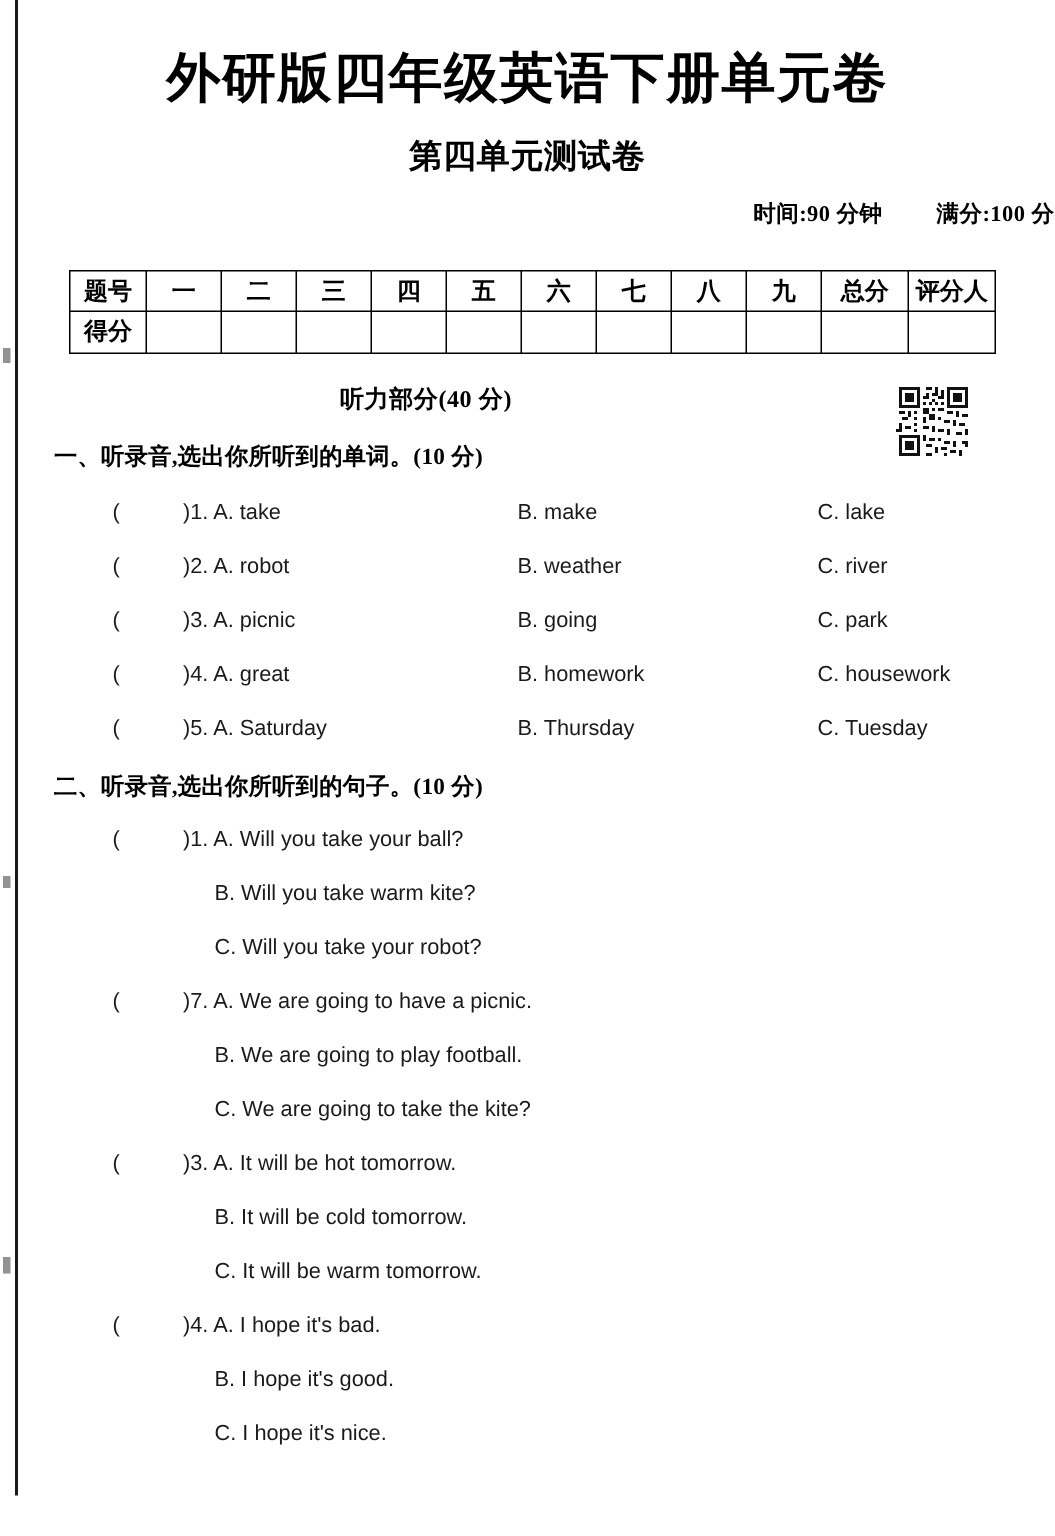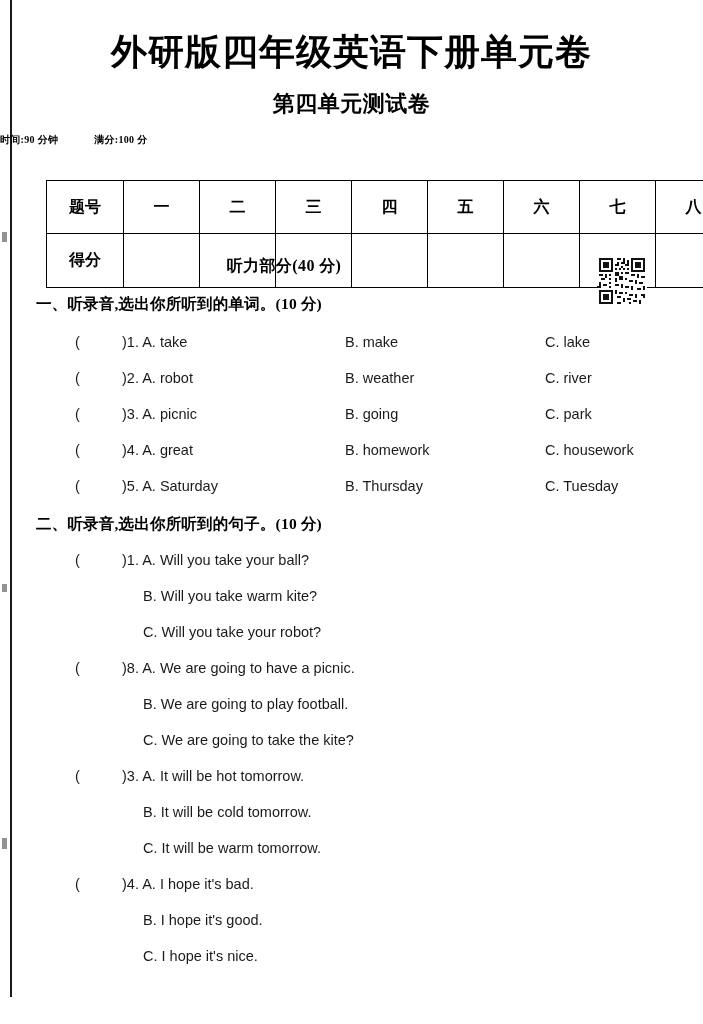--- a/index.html
+++ b/index.html
@@ -56,27 +56,28 @@
   .title-sub {
     text-align: center;
     font-family: "Liberation Serif", serif;
     font-weight: bold;
     font-size: 22px;
     margin-top: 14px;
     letter-spacing: .5px;
     color: #000;
   }
   .title-meta {
-    text-align: left;
-    font-family: "Liberation Serif", serif;
-    font-weight: bold;
-    font-size: 10px;
+    text-align: right;
+    font-family: "Liberation Serif", serif;
+    font-weight: bold;
+    font-size: 15px;
     margin-top: 14px;
     letter-spacing: .3px;
     color: #000;
+    margin-left: 24px;
   }
   .title-meta .gap { display: inline-block; width: 36px; }
 
   
   .score-table-wrap {
     position: absolute;
     left: 46px;
     top: 180px;
     width: 614px;
   }
@@ -87,21 +88,21 @@
   }
   table.score-table td {
     border: 1.6px solid #000;
     height: 26px;
     text-align: center;
     vertical-align: middle;
     font-family: "Liberation Serif", serif;
     font-weight: bold;
     font-size: 16px;
     color: #000;
-    padding: 13px;
+    padding: 0;
   }
   table.score-table td.head-cell { width: 50px; }
   table.score-table td.num-cell  { width: 49px; }
   table.score-table td.wide-cell { width: 57px; }
   table.score-table tr.answers td { height: 27px; }
 
   
   .part-banner {
     position: absolute;
     left: 0;
@@ -384,21 +385,21 @@
     <span class="opt-rest">B. Will you take warm kite?</span>
   </div>
   <div class="line">
     <span class="opt-rest">C. Will you take your robot?</span>
   </div>
 </div>
 
 <div class="q-block" style="top:660px;">
   <div class="line">
     <span class="paren">(</span>
-    <span class="opt-first">)8. A. We are going to have a picnic.</span>
+    <span class="opt-first">)7. A. We are going to have a picnic.</span>
   </div>
   <div class="line">
     <span class="opt-rest">B. We are going to play football.</span>
   </div>
   <div class="line">
     <span class="opt-rest">C. We are going to take the kite?</span>
   </div>
 </div>
 
 <div class="q-block" style="top:768px;">

